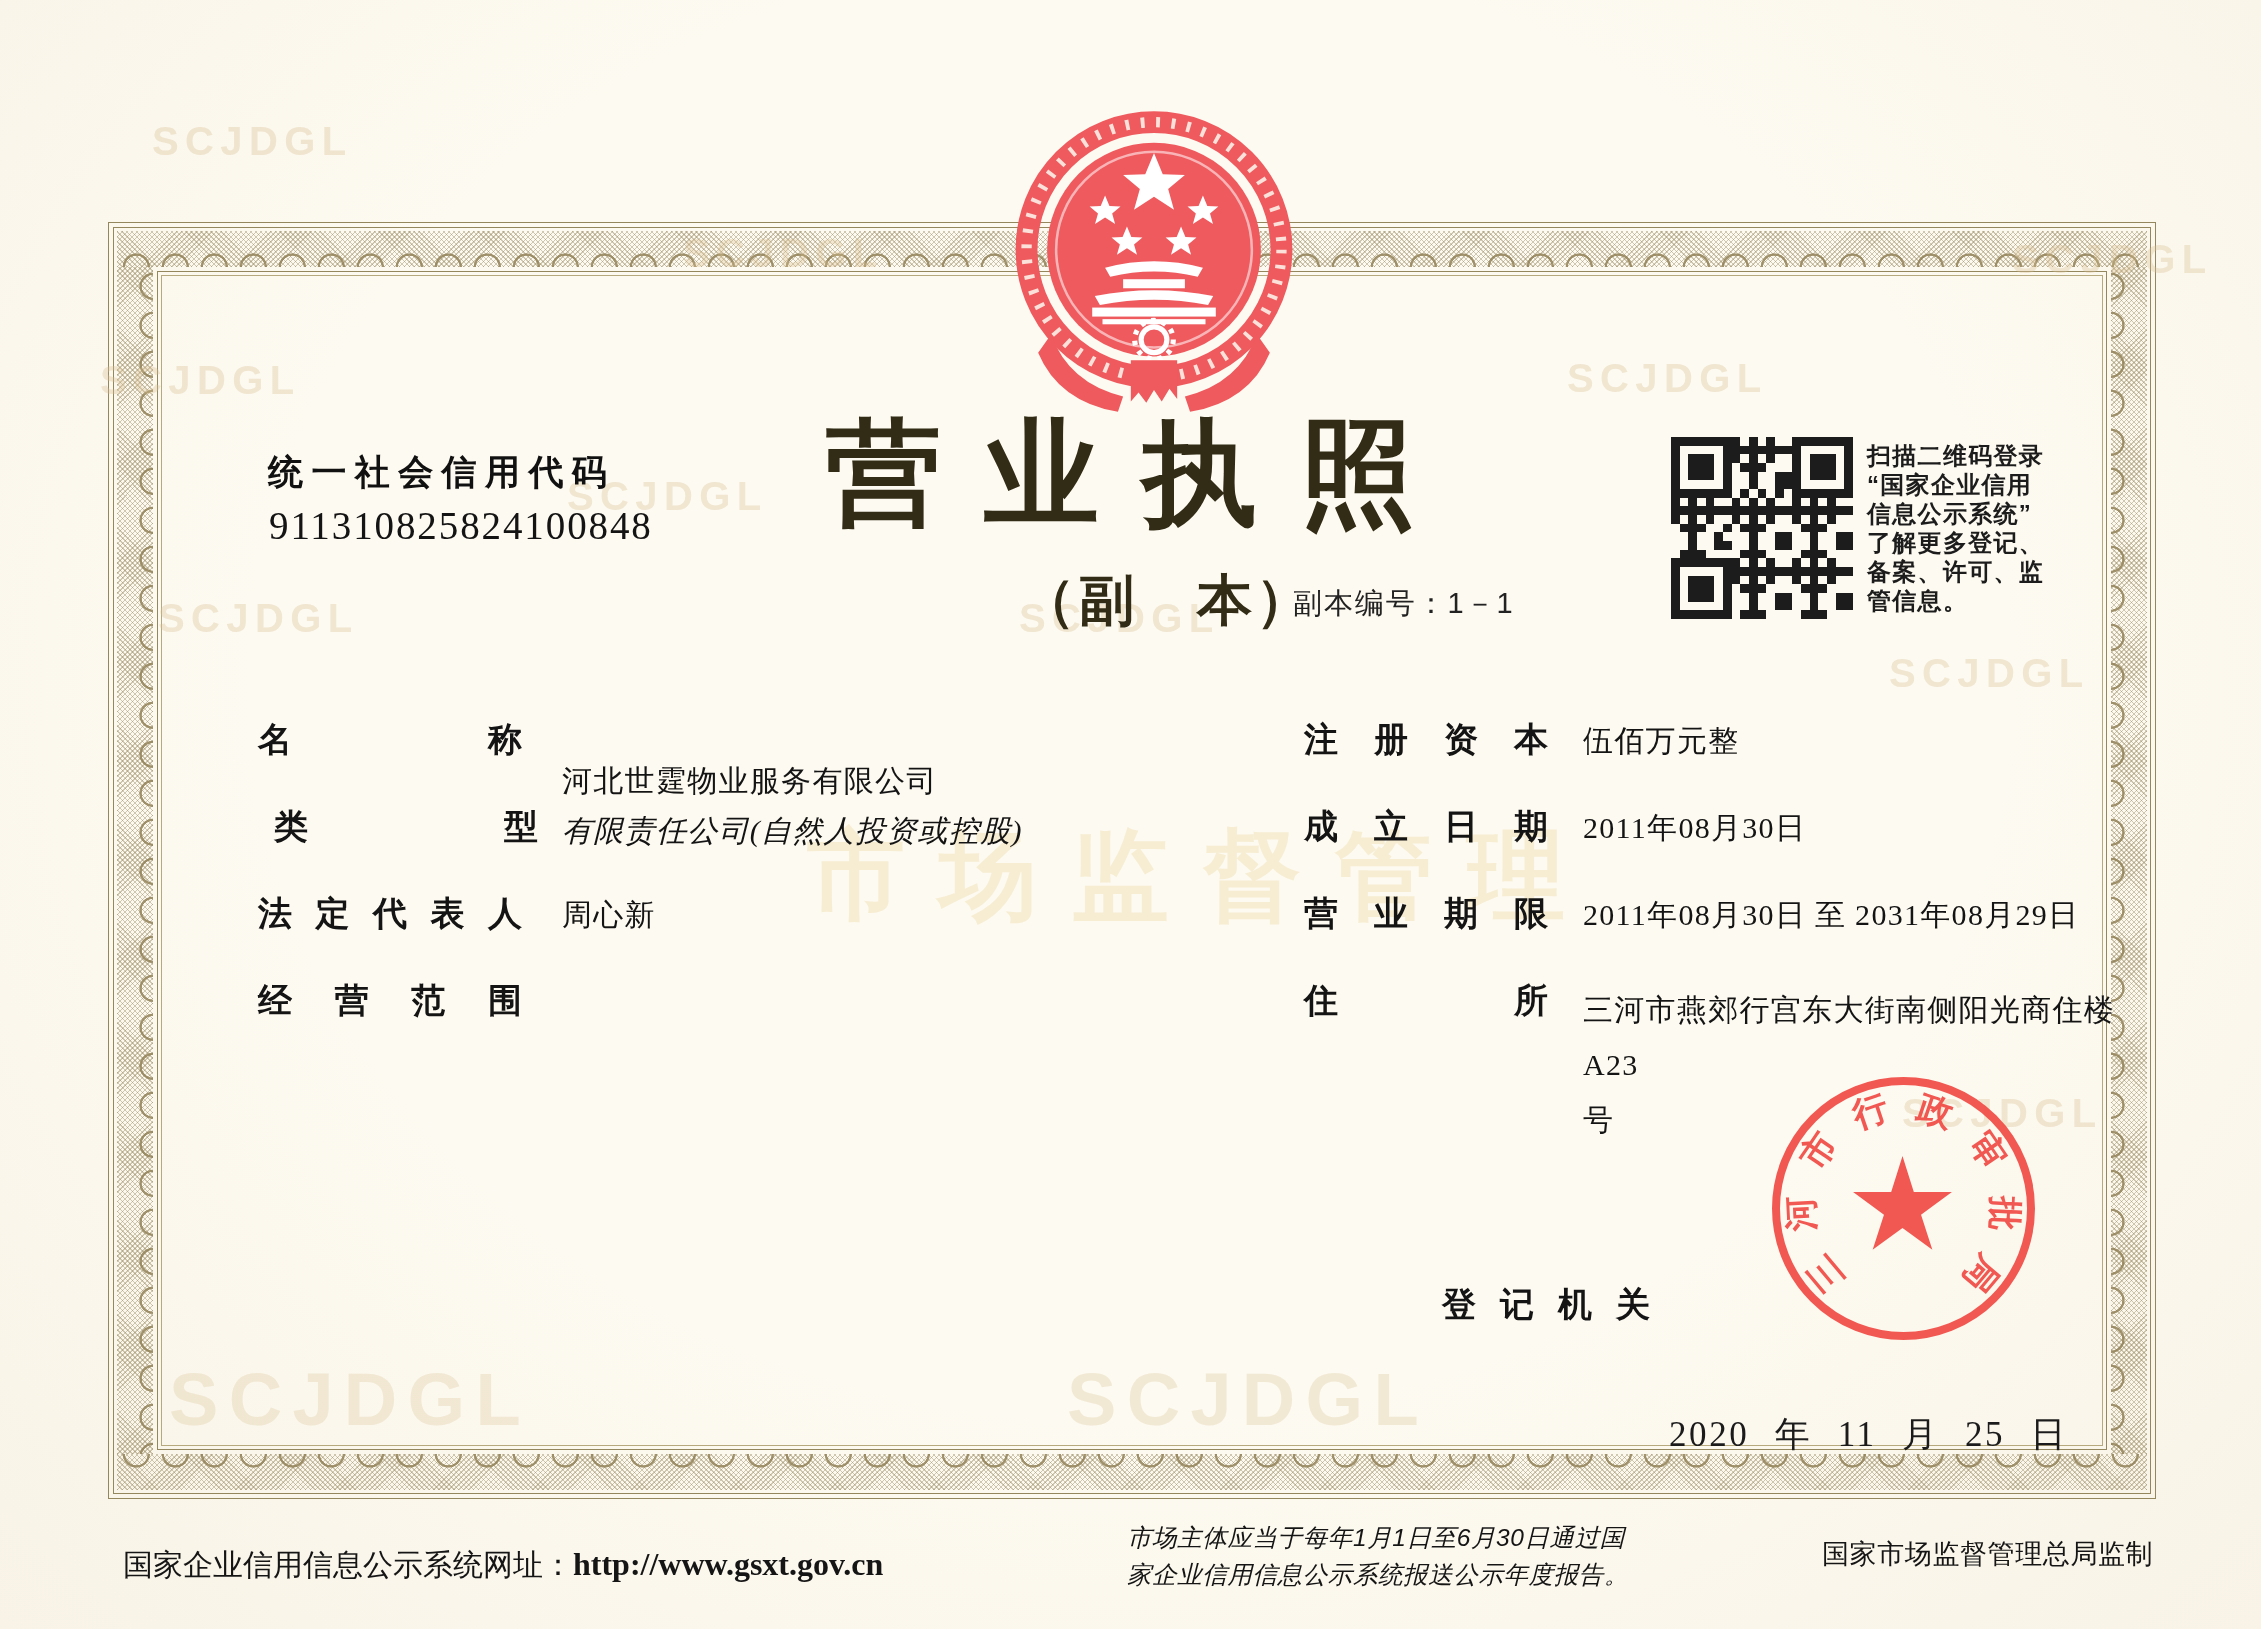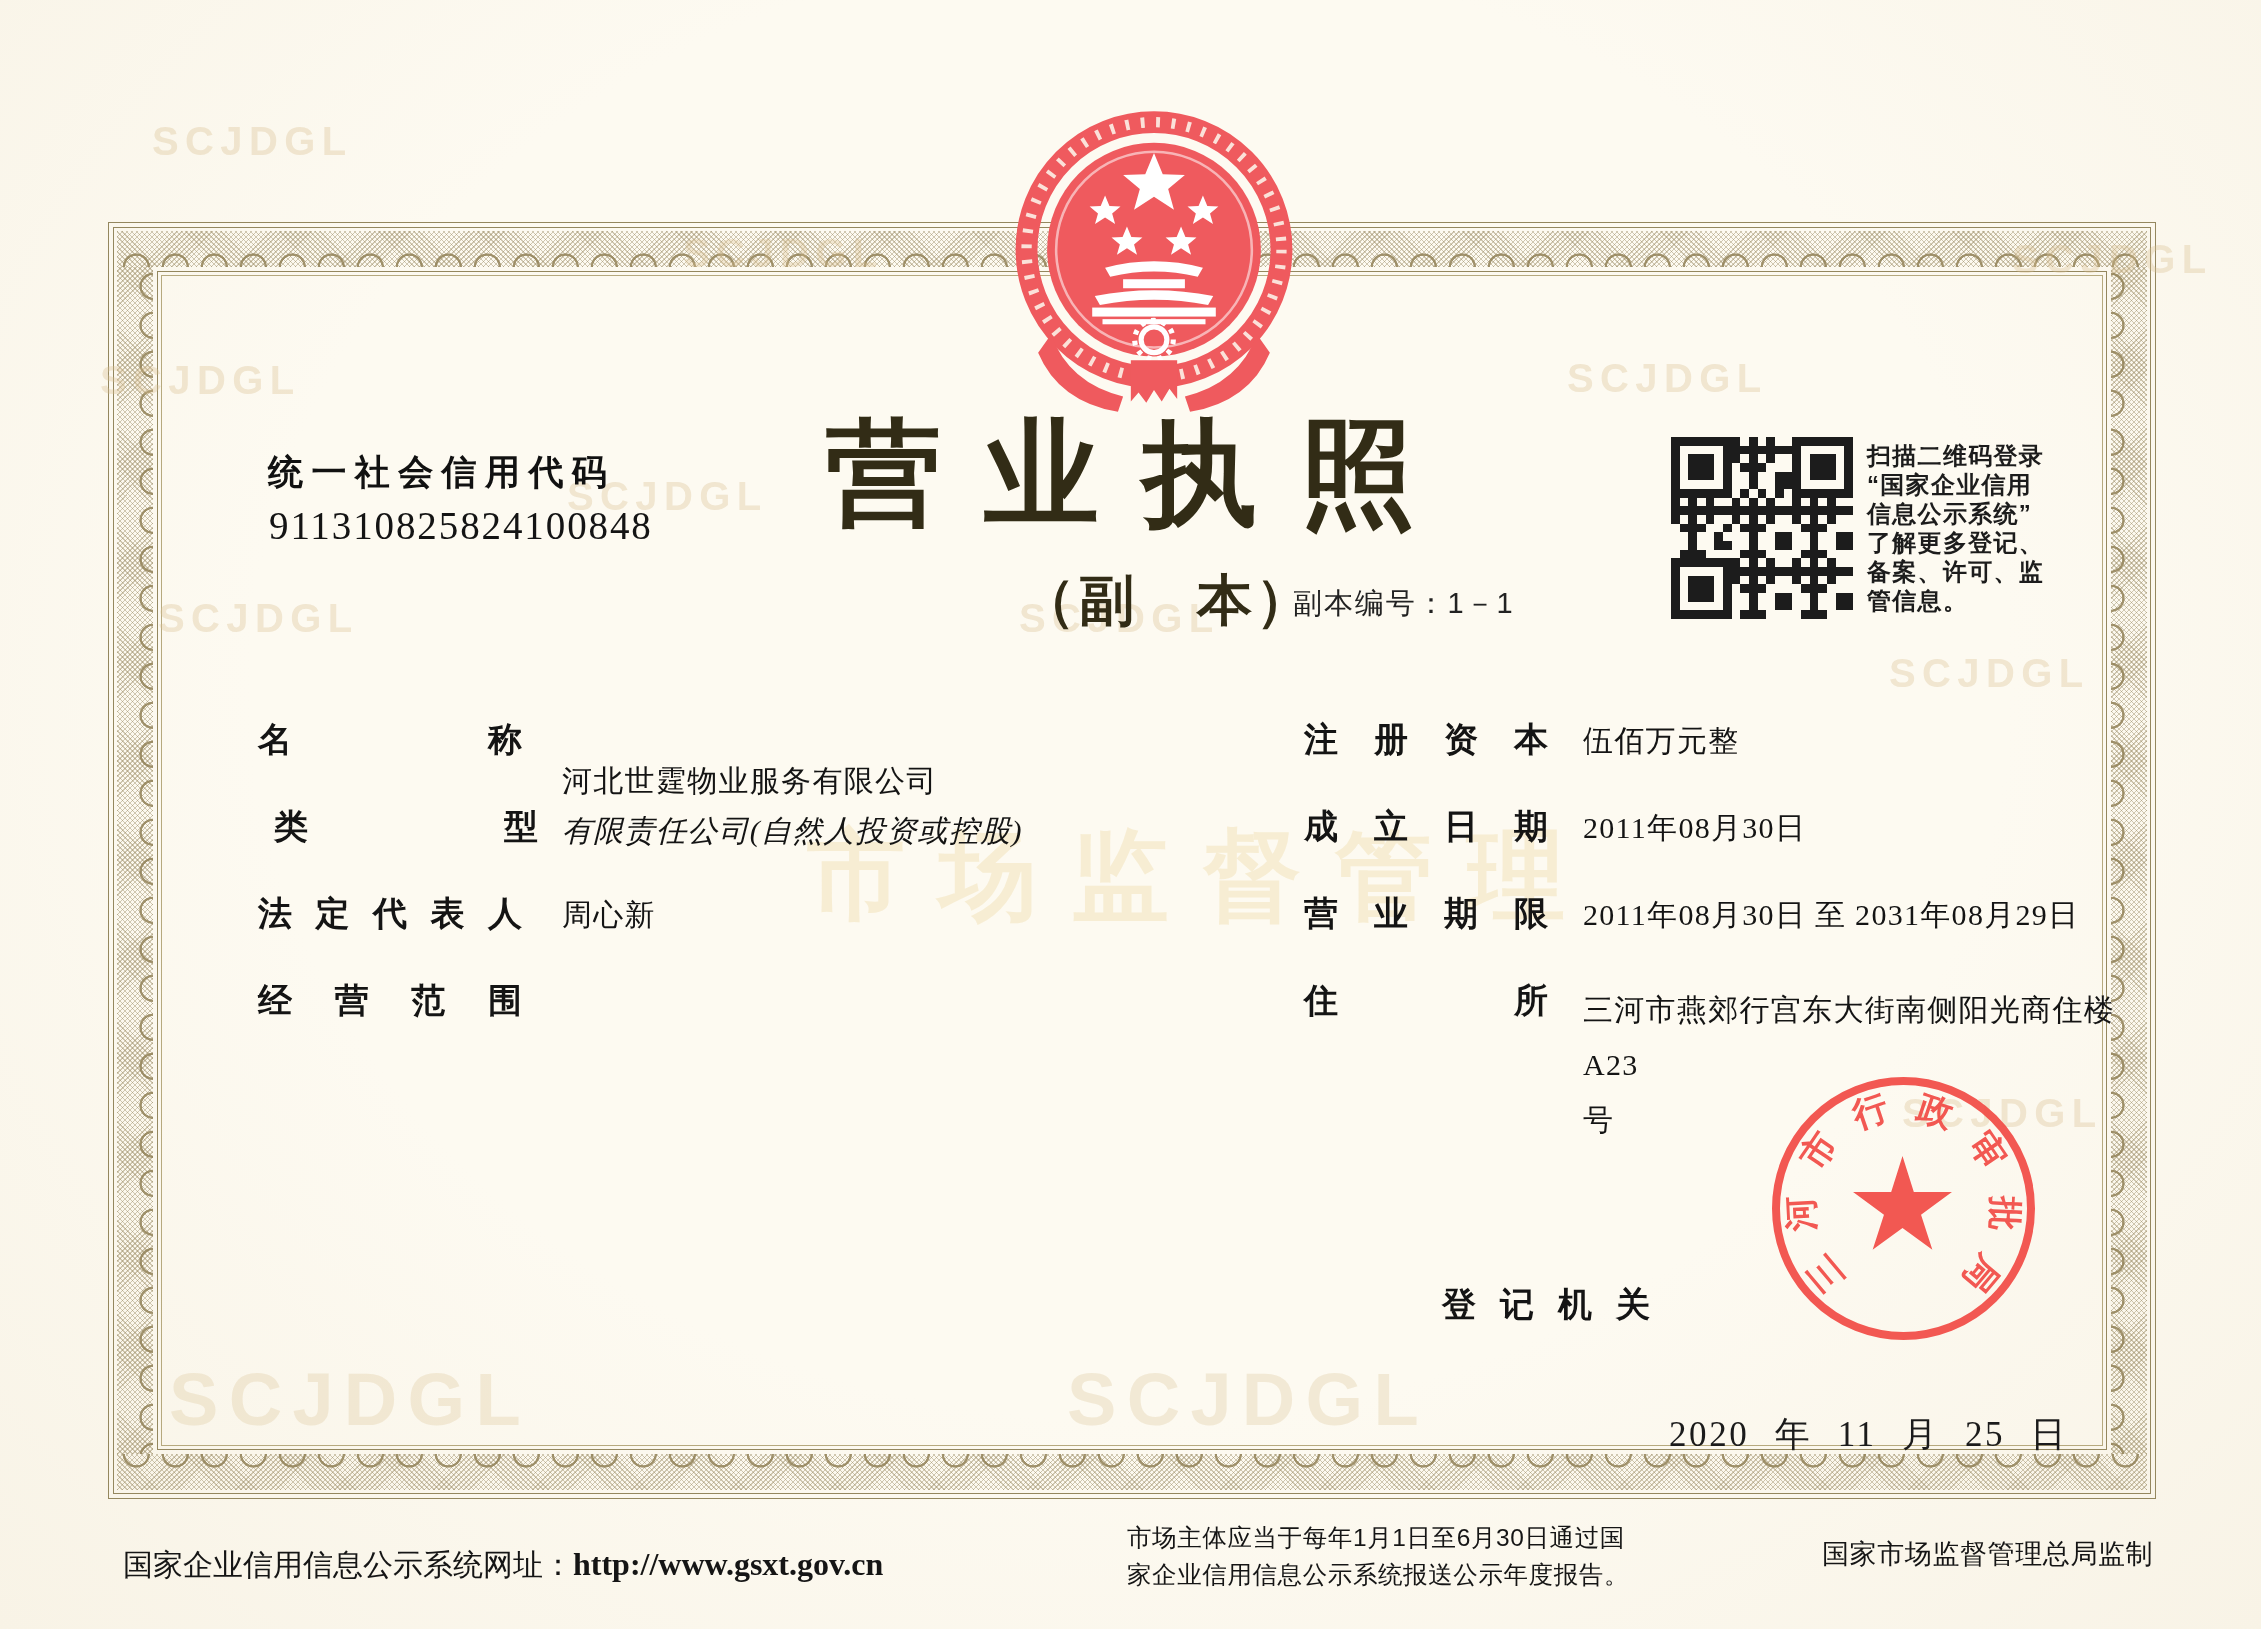--- a/index.html
+++ b/index.html
@@ -77,21 +77,21 @@
       border-radius:50%;}
   .stamp .star{position:absolute;left:95px;top:95px;width:103px;height:103px;background:#f24b45;
       clip-path:polygon(50% 0%,61% 35%,98% 35%,68% 57%,79% 91%,50% 70%,21% 91%,32% 57%,2% 35%,39% 35%);}
   .stamp .arc{position:absolute;inset:0;}
   .stamp .arc span{position:absolute;width:39px;height:39px;display:flex;align-items:center;
       justify-content:center;font-size:35px;font-weight:bold;color:#f24b45;}
   
   .foot-left{position:absolute;left:123px;top:1545px;font-size:30px;color:#151515;white-space:nowrap;}
   .foot-left .url{font-family:"Liberation Serif",serif;font-weight:bold;font-size:32px;}
   .foot-mid{position:absolute;left:1127px;top:1519px;width:580px;font-size:24.5px;line-height:37px;
-      color:#151515;white-space:pre-line;letter-spacing:0.6px;}
+      color:#151515;white-space:pre-line;letter-spacing:0.6px;font-style:italic;}
   .foot-right{position:absolute;left:1822px;top:1536px;font-size:27px;color:#151515;letter-spacing:0.6px;}
 </style>
 </head>
 <body>
 
 <div class="page">
 
   <div class="frame">
     <div class="fl2"></div>
     <div class="band t"></div>

